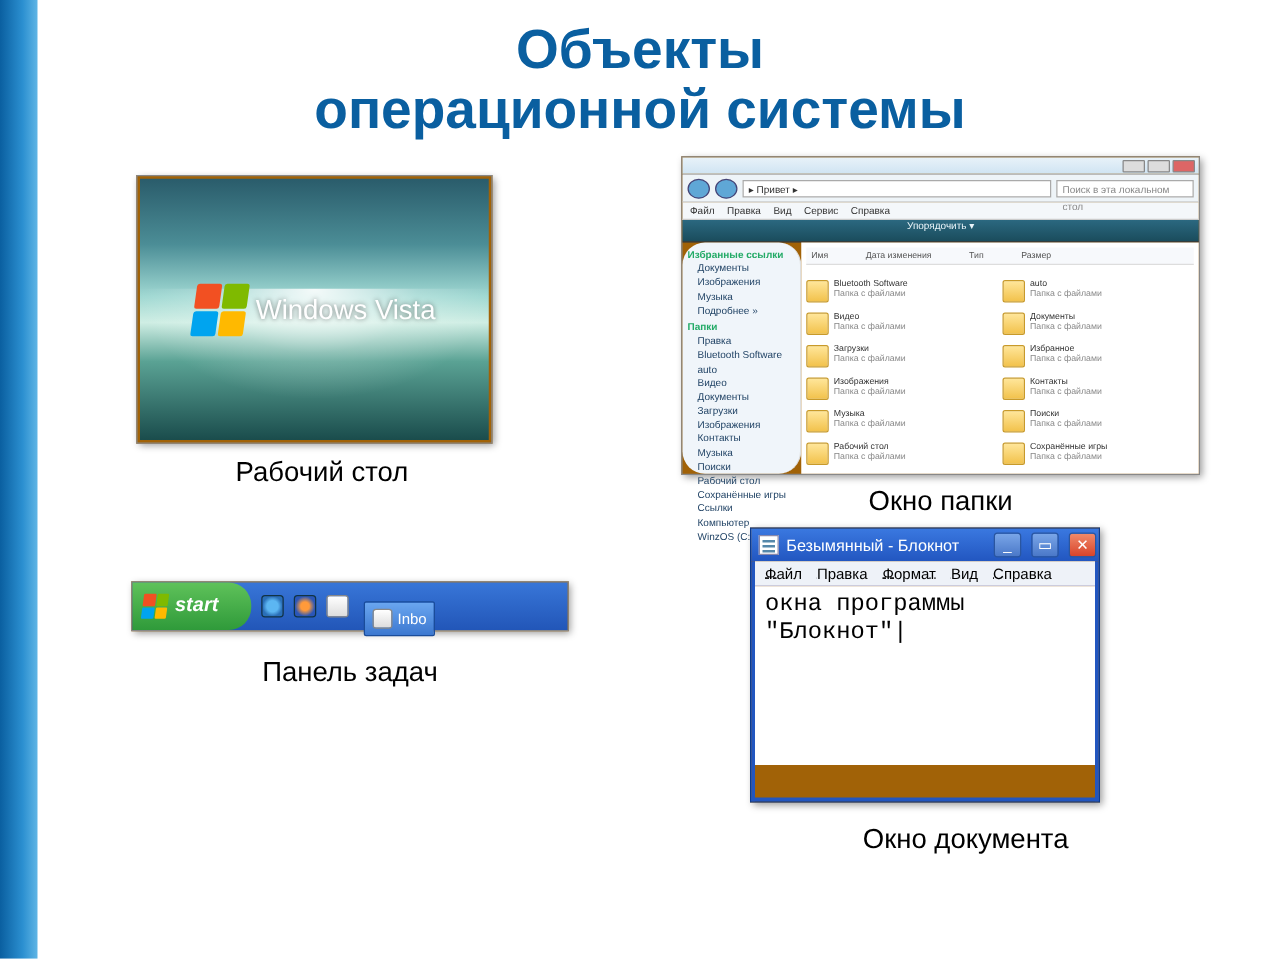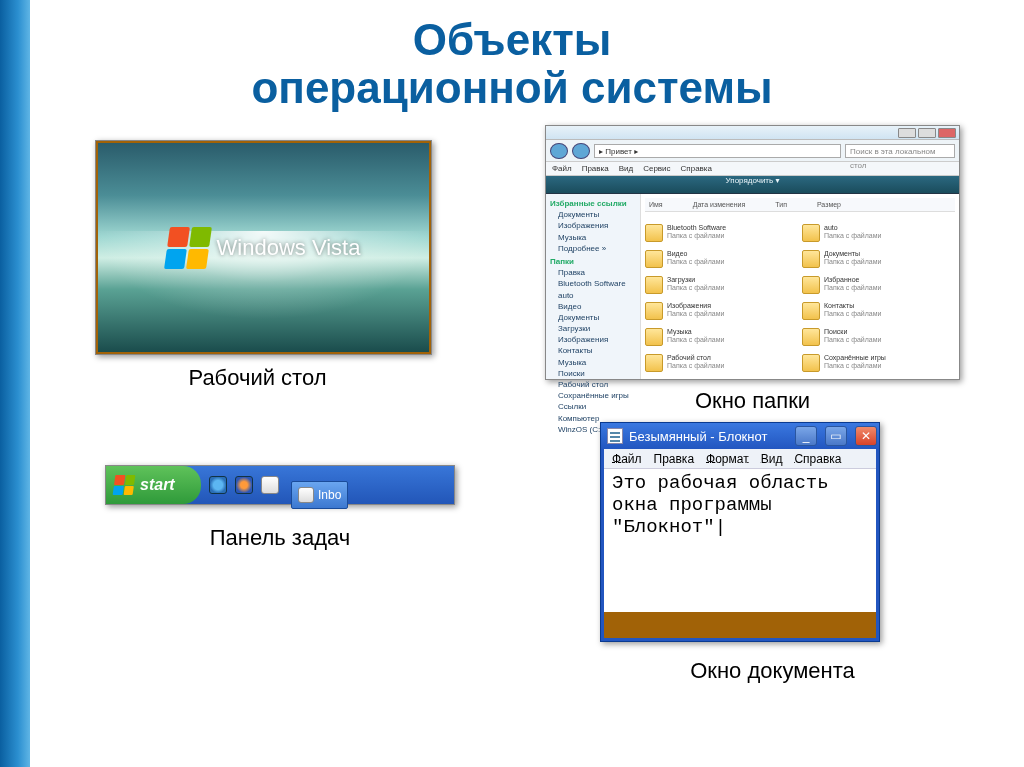--- a/index.html
+++ b/index.html
@@ -33,21 +33,21 @@
     box-shadow: 2px 2px 6px rgba(0,0,0,0.4);
   }
   .caption {
     position: absolute;
     font-size: 22px;
     color: #000;
     text-align: center;
   }
 
   
-  .vista-card { left: 95px; top: 140px; width: 337px; height: 215px; padding:2px; }
+  .vista-card { left: 109px; top: 140px; width: 285px; height: 215px; padding:2px; }
   .vista-inner {
     width: 100%; height: 100%;
     background: linear-gradient(180deg,#2a5c6b 0%, #4b8d96 25%, #9fd8d2 45%, #cfeee4 55%, #5aa294 70%, #1a4c4c 100%);
     display:flex; align-items:center; justify-content:center;
     position:relative; overflow:hidden;
   }
   .vista-curve {
     position:absolute; left:-10%; right:-10%; top:42%; height:50%;
     background: radial-gradient(ellipse at 50% 0%, rgba(255,255,255,0.9) 0%, rgba(255,255,255,0.2) 35%, transparent 60%);
   }
@@ -65,21 +65,21 @@
   .exp-titlebar { height:14px; background:linear-gradient(#e8f2f9,#d0e4f2); border-bottom:1px solid #bbb; display:flex; justify-content:flex-end; align-items:center; padding:0 3px; gap:2px;}
   .exp-tbtn { width:18px; height:10px; border:1px solid #888; background:#ddd; border-radius:1px;}
   .exp-tbtn.close{ background:#d66; }
   .exp-nav { height:22px; background:#eef4f8; border-bottom:1px solid #ccc; display:flex; align-items:center; gap:4px; padding:0 4px;}
   .nav-btn{ width:18px;height:16px; background:#5fa7d6; border-radius:50%; border:1px solid #447;}
   .addrbox{ flex:1; height:14px; background:#fff; border:1px solid #aaa; font-size:8px; padding:0 4px; line-height:14px; color:#333;}
   .searchbox{ width:110px; height:14px; background:#fff; border:1px solid #aaa; font-size:8px; padding:0 4px; line-height:14px; color:#888;}
   .exp-menu{ height:14px; background:#f4f7fa; border-bottom:1px solid #ccc; display:flex; gap:10px; padding:0 6px; font-size:8px; color:#333; align-items:center;}
   .exp-toolbar{ height:18px; background:linear-gradient(#2b6880,#1a4c5c); border-bottom:1px solid #234; display:flex; align-items:center; padding:0 6px; color:#eaf5fa; font-size:8px; gap:10px;flex-direction:column;}
   .exp-body{ display:flex; height: calc(100% - 68px); }
-  .exp-side{ width:95px; background:#f0f5fa; border-right:1px solid #ddd; font-size:8px; color:#335; padding:2px 4px; line-height:1.4;}
+  .exp-side{ width:95px; background:#f0f5fa; border-right:1px solid #ddd; font-size:8px; color:#335; padding:2px 4px; line-height:1.4;border-radius:18px;}
   .exp-side .hdr{ color:#2a6; font-weight:bold; margin-top:2px;}
   .exp-side .item{ padding-left:8px; color:#246; }
   .exp-main{ flex:1; background:#fff; display:grid; grid-template-columns:1fr 1fr; grid-auto-rows:24px; gap:2px 4px; padding:4px; overflow:hidden; font-size:7px; color:#333;}
   .exp-item{ display:flex; gap:4px; align-items:flex-start;}
   .exp-icon{ width:18px; height:18px; border-radius:2px; flex-shrink:0; }
   .folder-ic{ background:linear-gradient(#ffe69a,#f2c24c); border:1px solid #c89a2a;}
   .exp-item .lbl{line-height:1.1;}
   .exp-item .sub{ color:#888; }
   .exp-header-row{ grid-column: 1 / -1; height:14px; background:#f7f9fc; border-bottom:1px solid #ddd; display:flex; font-size:7px; color:#555; align-items:center; gap:30px; padding:0 4px;}
 
@@ -325,19 +325,18 @@
   </div>
   <div class="np-border">
     <div class="np-menu">
       <span>Файл</span>
       <span>Правка</span>
       <span>Формат</span>
       <span>Вид</span>
       <span>Справка</span>
     </div>
     <div class="np-body">
-      <div>Это рабочая область</div>
       <div>окна программы</div>
       <span>"Блокнот"</span><span class="np-cursor"></span>
     </div>
   </div>
 </div>
 <div class="caption" style="left:600px; top:658px; width:345px;">Окно документа</div>
 
 </body></html>

